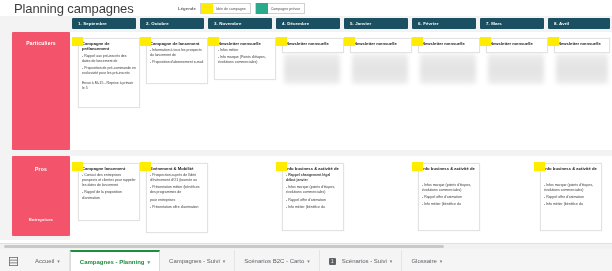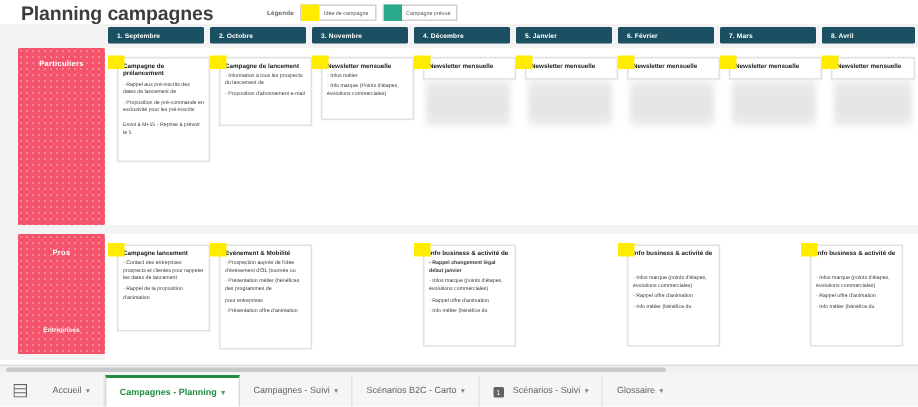--- a/index.html
+++ b/index.html
@@ -17,21 +17,21 @@
   }
 
   
   .titlebar {
     position: absolute; left: 0; top: 0;
     width: 612px; height: 18px;
     background: #ffffff;
   }
   .doc-title {
     position: absolute; left: 14px; top: 1px;
-    font-size: 13px; font-weight: 700;
+    font-size: 13px; font-weight: 400;
     color: #3d3d3d;
     letter-spacing: -0.1px;
     white-space: nowrap;
   }
   .legend-wrap {
     position: absolute; left: 178px; top: 3px;
     display: flex; align-items: center; gap: 4px;
   }
   .legend-label {
     font-size: 4.2px; color: #666; font-weight: 600;

